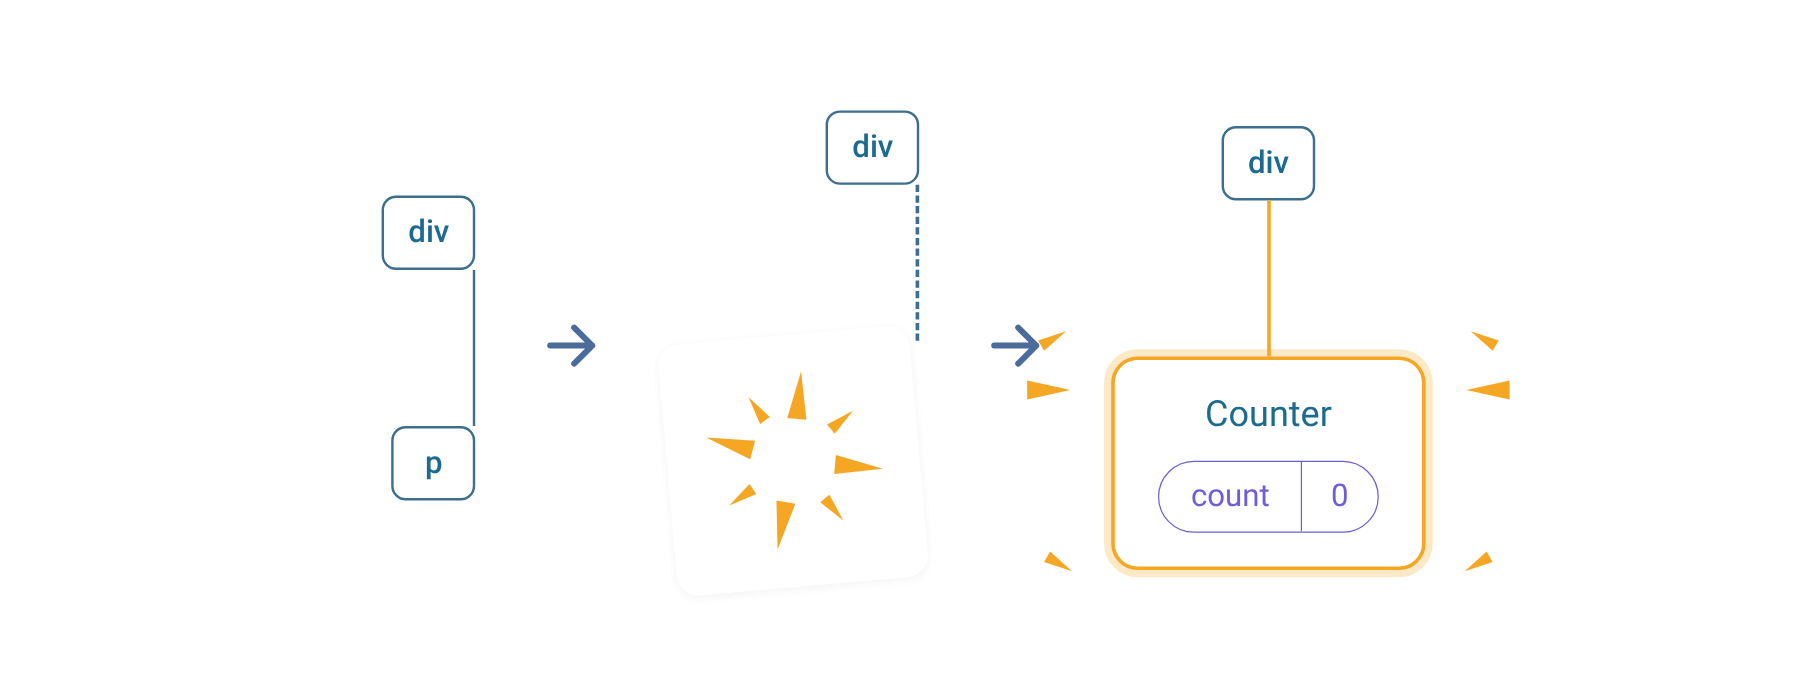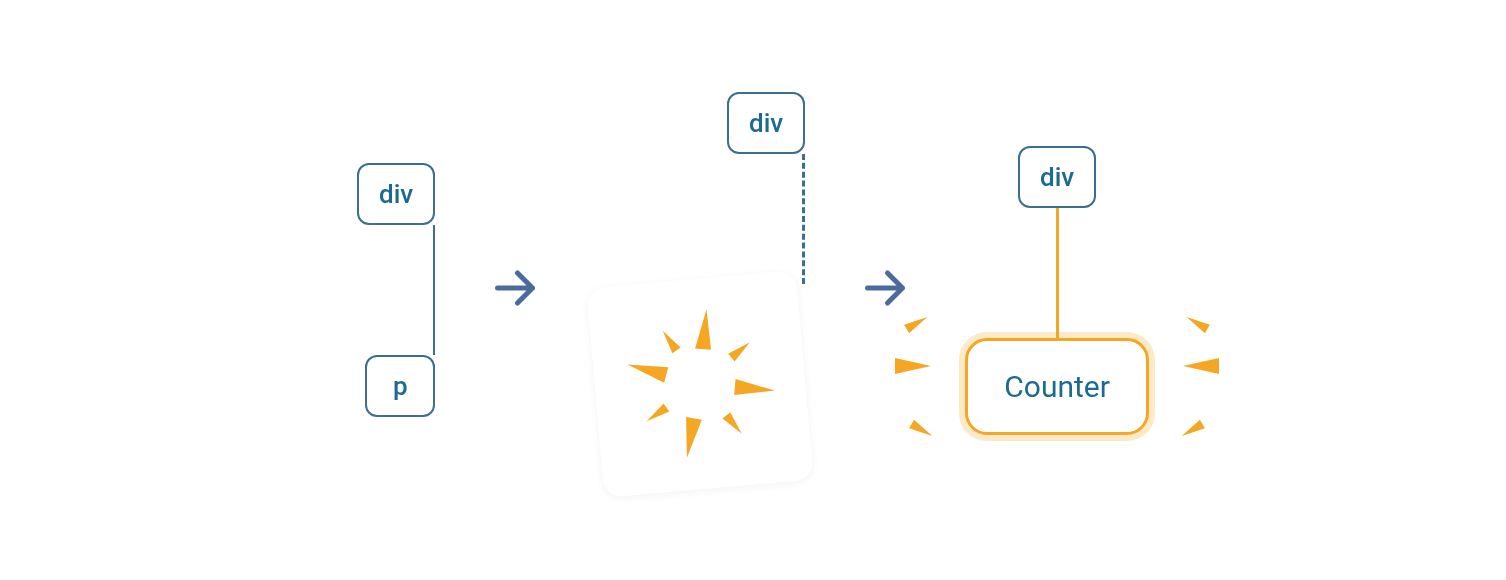--- a/index.html
+++ b/index.html
@@ -252,16 +252,20 @@
           <div class="spark-wedge small"></div>
         </div>
       <div class="spark tr2">
           <div class="spark-wedge"></div>
         </div>
       <div class="spark br">
           <div class="spark-wedge small"></div>
         </div>
       <div class="counter-card">
         <div class="counter-title">Counter</div>
+        <div class="pill">
+          <div class="pill-left">count</div>
+          <div class="pill-right">0</div>
+        </div>
       </div>
     </div>
   </div>
 </div>
 
 </body></html>

